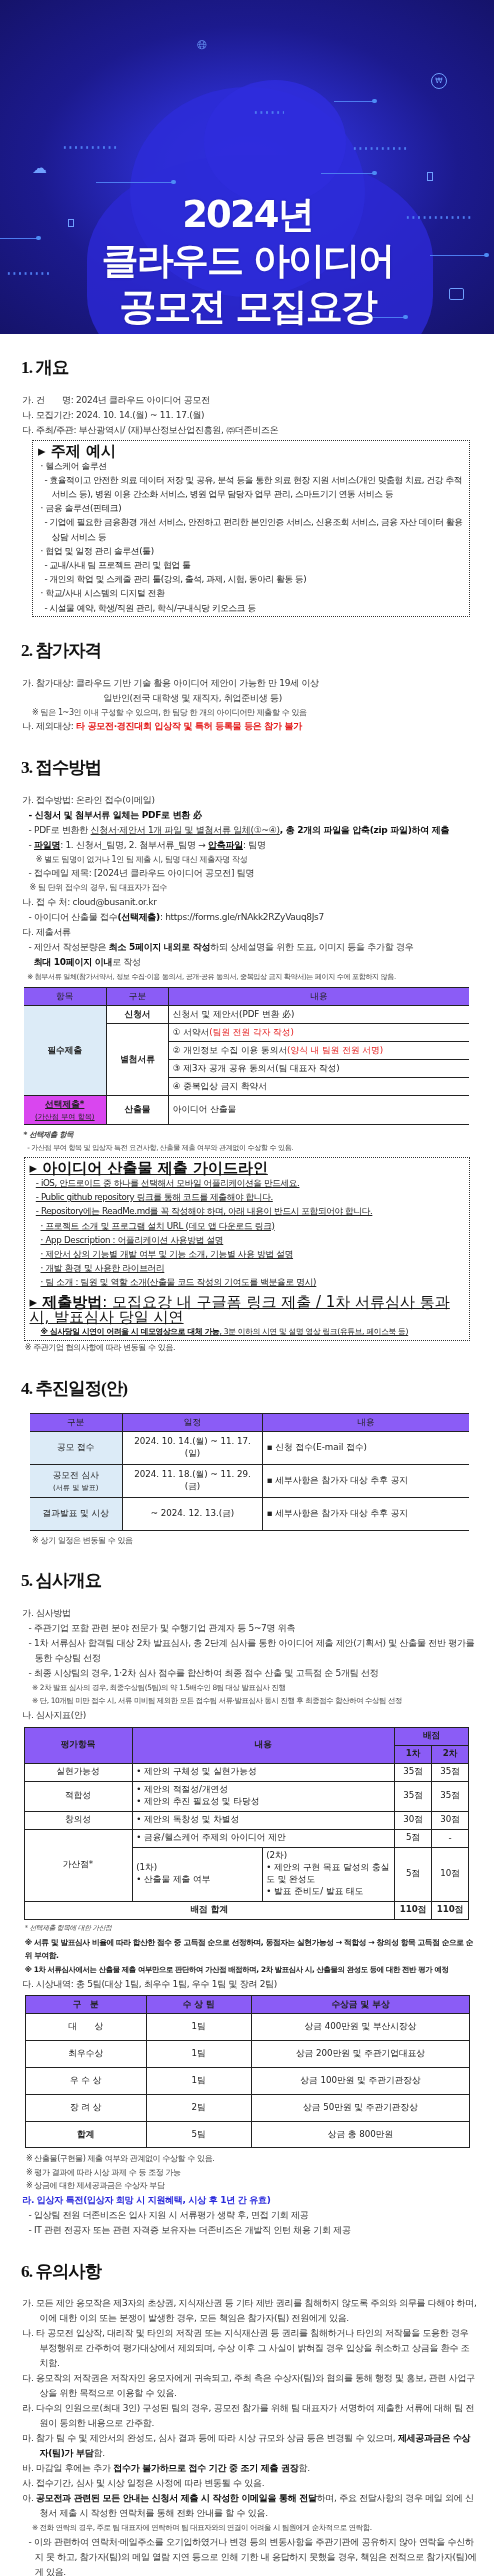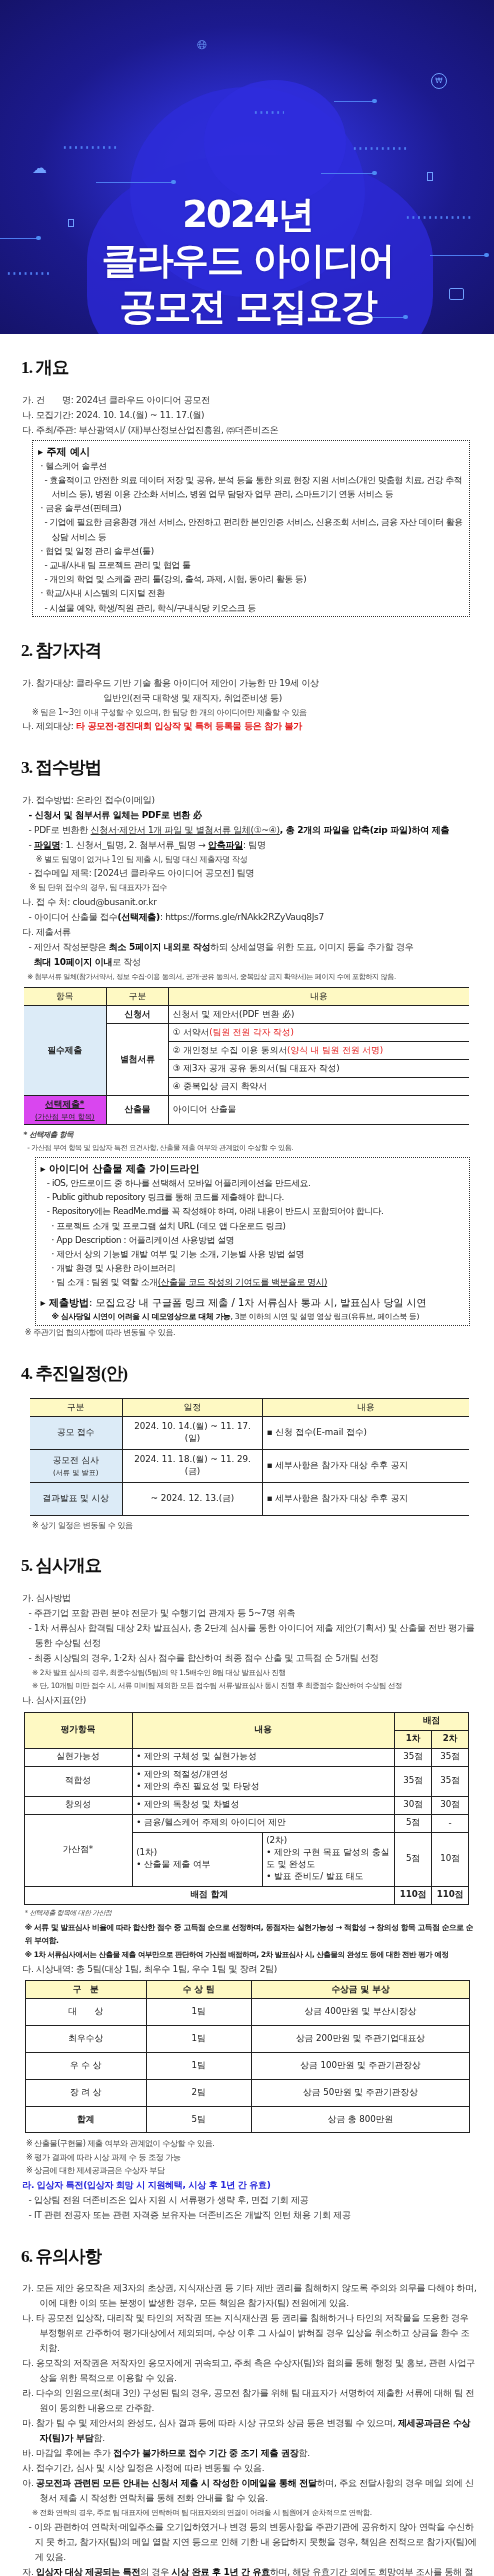--- a/index.html
+++ b/index.html
@@ -19,27 +19,27 @@
   .line-item { font-size: 9px; line-height: 15px; color: #333; margin-left: 3.7px; letter-spacing: -0.3px; }
   .sub { margin-left: 10px; }
   .note { font-size: 8px; color: #444; margin-left: 13.6px; line-height: 13.6px; letter-spacing: -0.4px; }
   .red { color: #e41b1b; font-weight: bold; }
   .redtext { color: #e41b1b; }
   .blue { color: #2b2bdc; font-weight: bold; }
   b { font-weight: bold; color: #111; }
   u { text-decoration: underline; }
 
   .dotbox { border: 0.6px dotted #333; margin: 2.5px 6.2px 0 13.6px; padding: 2.5px 5px 1.2px 5px; }
-  .dotbox .t { font-weight: bold; font-size: 10px; line-height: 15px; color: #111; }
+  .dotbox .t { font-weight: bold; font-size: 15px; line-height: 15px; color: #111; }
   .dotbox .b1 { font-size: 8.7px; line-height: 14.2px; margin-left: 2.5px; letter-spacing: -0.3px; }
   .dotbox .d1 { font-size: 8.7px; line-height: 14.2px; margin-left: 3.7px; padding-left: 10px; text-indent: -7.4px; letter-spacing: -0.4px; }
   .dotbox .b2 { font-size: 8.7px; line-height: 14.2px; margin-left: 11px; letter-spacing: -0.3px; }
 
   table { border-collapse: collapse; width: 100%; font-size: 8.7px; }
-  th { background: #fef9c3; font-weight: normal; color: #222; }
+  th { background: #8b5cf6; font-weight: normal; color: #222; }
   td, th { border: 0.6px solid #222; padding: 2.5px 3.7px; }
   .center { text-align: center; }
   .bold { font-weight: bold; }
   .tbl { margin: 3.7px 0 2.5px 5px; width: calc(100% - 12.4px); }
   .noside td, .noside th { border-left: 0.6px solid #222; border-right: 0.6px solid #222; }
   .noside tr td:last-child, .noside tr th:last-child { border-right: none; }
   .noside tr td:first-child, .noside tr th:first-child { border-left: none; }
   .small { font-size: 7.1px; }
   .italic { font-style: italic; }
   .dbl-top td { border-top: 1.9px double #222; }
@@ -146,21 +146,21 @@
     <tr>
       <td class="center" style="background:#d946ef;"><u class="bold">선택제출*</u><br><u class="small">(가산점 부여 항목)</u></td>
       <td class="center bold">산출물</td>
       <td>아이디어 산출물</td>
     </tr>
   </tbody>
     </table>
   <div class="note bold italic" style="margin-left:5px;font-size:7.4px;">* 선택제출 항목</div>
   <div class="note" style="margin-left:8.7px;font-size:7.1px;">- 가산점 부여 항목 및 입상자 특전 요건사항, 산출물 제출 여부와 관계없이 수상할 수 있음.</div>
 
-  <div class="dotbox" style="margin-left:16px;">
+  <div class="dotbox" style="margin-left:5px;text-decoration:underline;">
     <div class="t">▸ 아이디어 산출물 제출 가이드라인</div>
     <div class="d1">- iOS, 안드로이드 중 하나를 선택해서 모바일 어플리케이션을 만드세요.</div>
     <div class="d1">- Public github repository 링크를 통해 코드를 제출해야 합니다.</div>
     <div class="d1">- Repository에는 ReadMe.md를 꼭 작성해야 하며, 아래 내용이 반드시 포함되어야 합니다.</div>
     <div class="b2">· 프로젝트 소개 및 프로그램 설치 URL (데모 앱 다운로드 링크)</div>
     <div class="b2">· App Description : 어플리케이션 사용방법 설명</div>
     <div class="b2">· 제안서 상의 기능별 개발 여부 및 기능 소개, 기능별 사용 방법 설명</div>
     <div class="b2">· 개발 환경 및 사용한 라이브러리</div>
     <div class="b2"><span>· 팀 소개 : 팀원 및 역할 소개</span><u>(산출물 코드 작성의 기여도를 백분율로 명시)</u></div>
     <div class="t" style="margin-top:5px;font-weight:normal;"><b>▸ 제출방법</b><span>: 모집요강 내 구글폼 링크 제출 / 1차 서류심사 통과 시, 발표심사 당일 시연</span></div>

